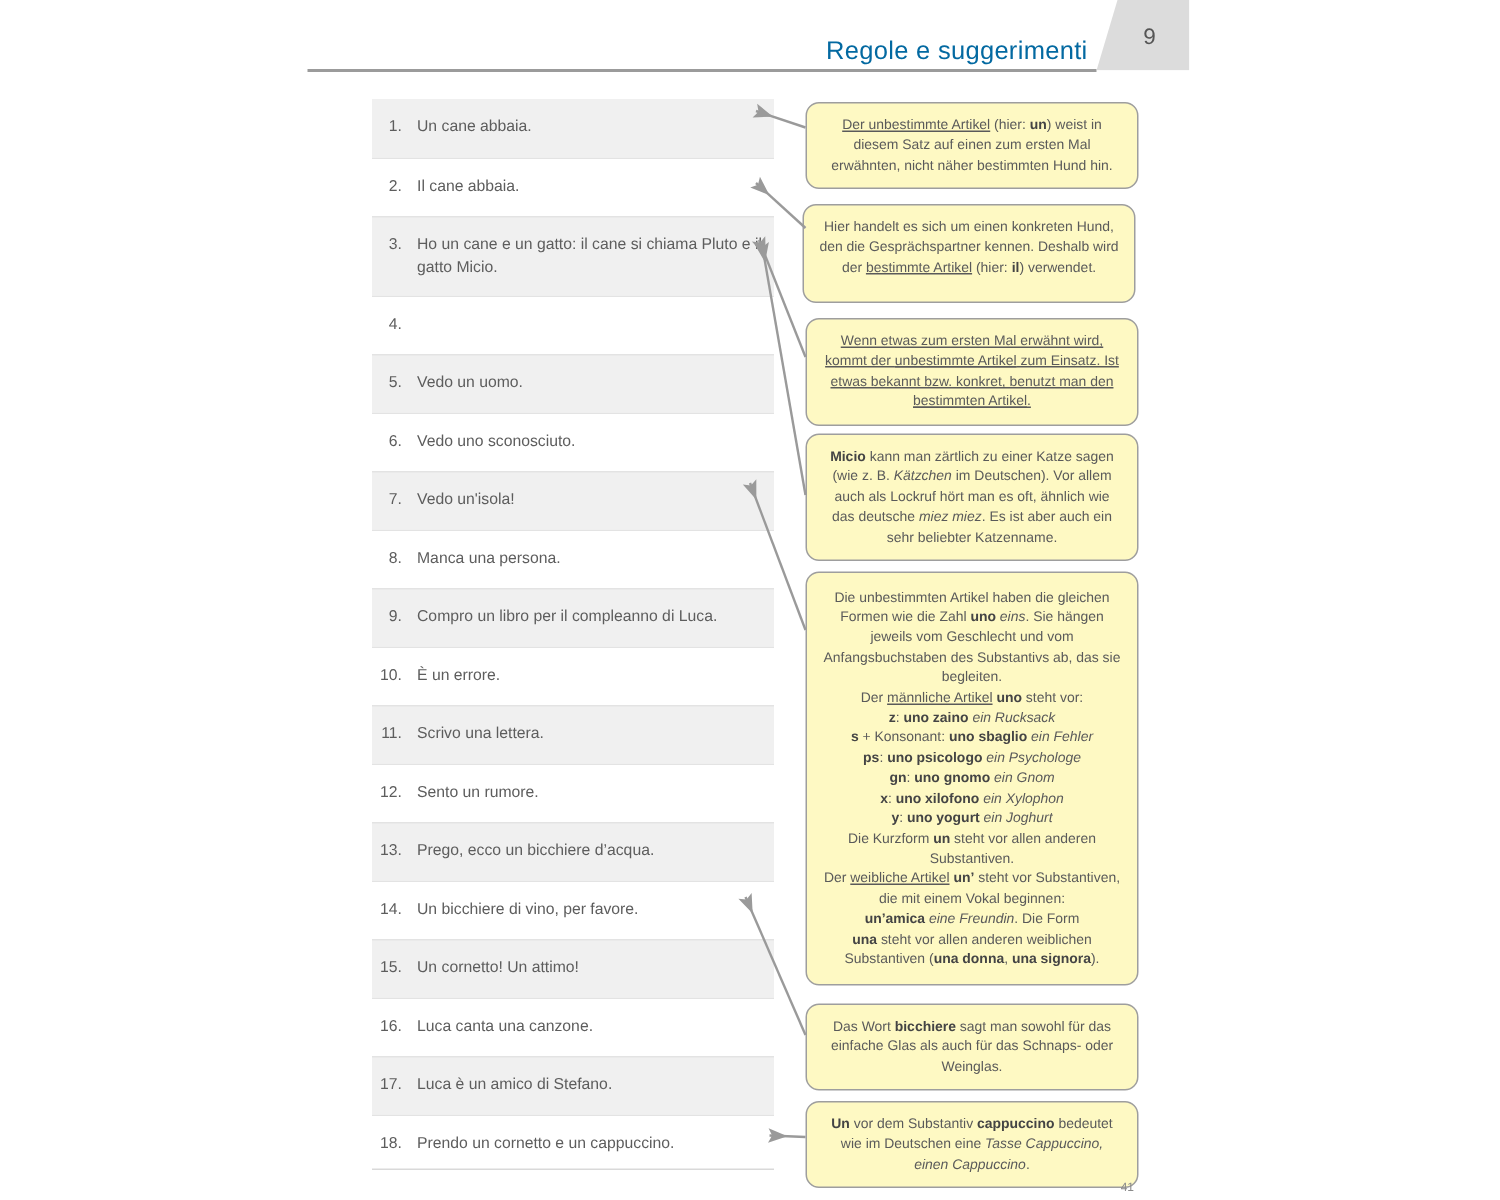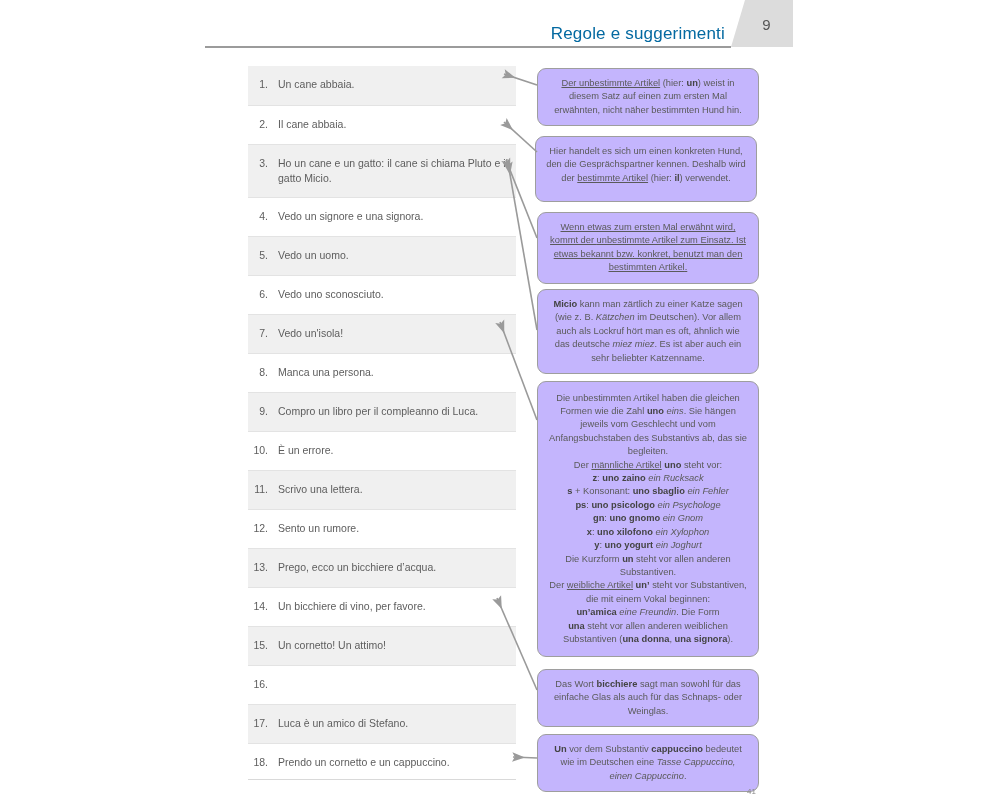--- a/index.html
+++ b/index.html
@@ -109,21 +109,21 @@
     height: 1px;
     background: #d9d9d9;
   }
 
   
   .callout {
     position: absolute;
     box-sizing: border-box;
     border: 1.4px solid #9e9e9e;
     border-radius: 9px;
-    background: #c4b5fd;
+    background: #fef9c3;
     padding: 8px 10px;
     font-size: 9.3px;
     line-height: 13.4px;
     text-align: center;
     color: #5a5a5a;
   }
   .callout b { font-weight: bold; color: #444; }
   .callout i { font-style: italic; }
   .callout u { text-decoration: underline; }
 
@@ -162,21 +162,20 @@
       <div class="sentence-row plain">
         <span class="sentence-num">2.</span>
         <span class="sentence-text">Il cane abbaia.</span>
       </div>
       <div class="sentence-row shaded">
         <span class="sentence-num">3.</span>
         <span class="sentence-text">Ho un cane e un gatto: il cane si chiama Pluto e il gatto Micio.</span>
       </div>
       <div class="sentence-row plain">
         <span class="sentence-num">4.</span>
-        <span class="sentence-text">Vedo un signore e una signora.</span>
       </div>
       <div class="sentence-row shaded">
         <span class="sentence-num">5.</span>
         <span class="sentence-text">Vedo un uomo.</span>
       </div>
       <div class="sentence-row plain">
         <span class="sentence-num">6.</span>
         <span class="sentence-text">Vedo uno sconosciuto.</span>
       </div>
       <div class="sentence-row shaded">
@@ -210,20 +209,21 @@
       <div class="sentence-row plain">
         <span class="sentence-num">14.</span>
         <span class="sentence-text">Un bicchiere di vino, per favore.</span>
       </div>
       <div class="sentence-row shaded">
         <span class="sentence-num">15.</span>
         <span class="sentence-text">Un cornetto! Un attimo!</span>
       </div>
       <div class="sentence-row plain">
         <span class="sentence-num">16.</span>
+        <span class="sentence-text">Luca canta una canzone.</span>
       </div>
       <div class="sentence-row shaded">
         <span class="sentence-num">17.</span>
         <span class="sentence-text">Luca è un amico di Stefano.</span>
       </div>
       <div class="sentence-row plain">
         <span class="sentence-num">18.</span>
         <span class="sentence-text">Prendo un cornetto e un cappuccino.</span>
       </div>
     </div>

